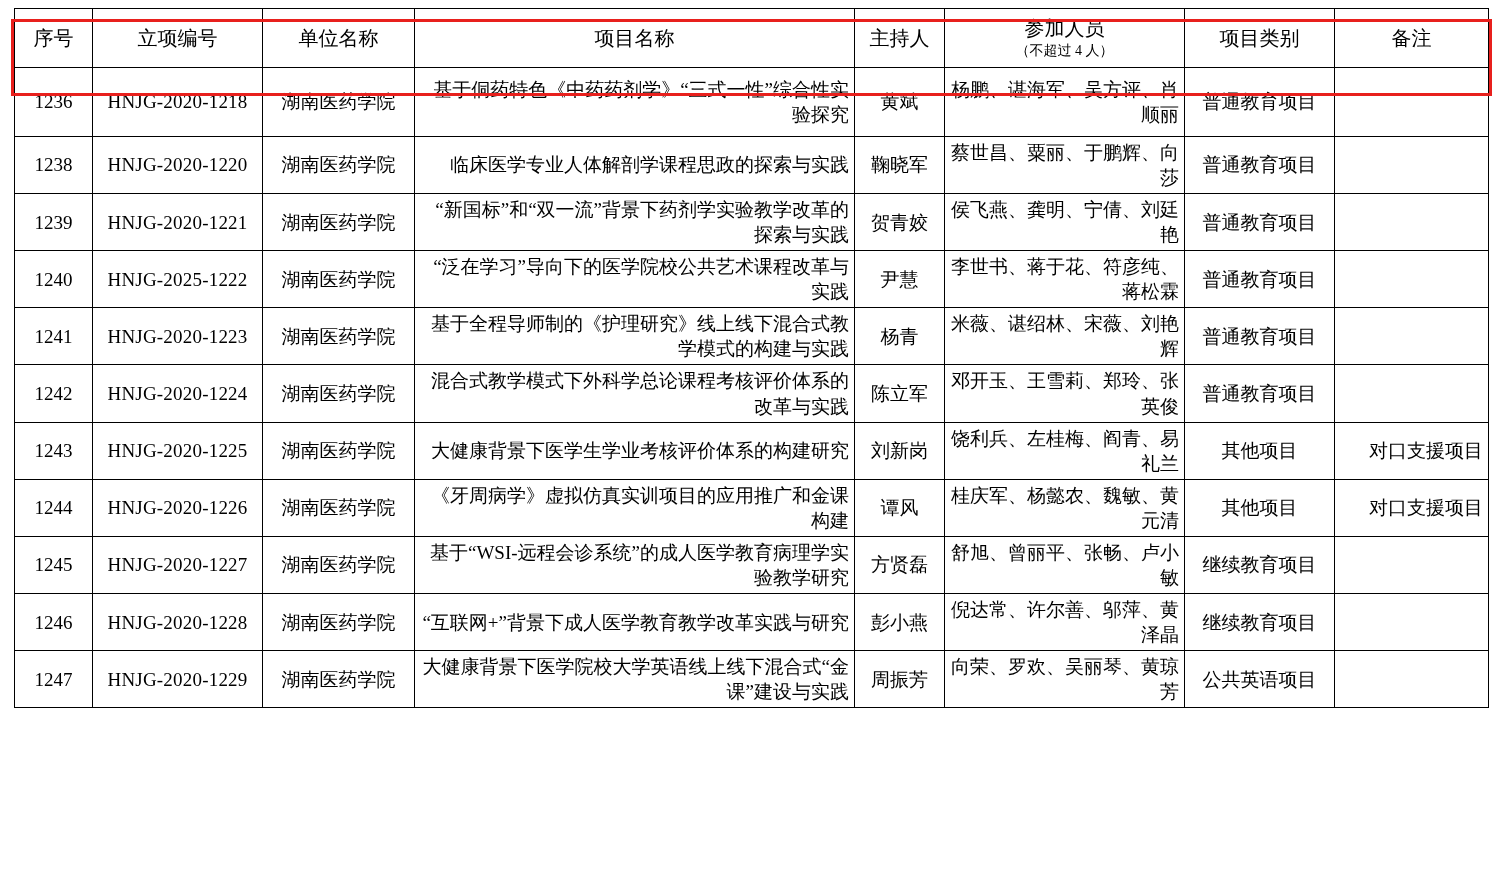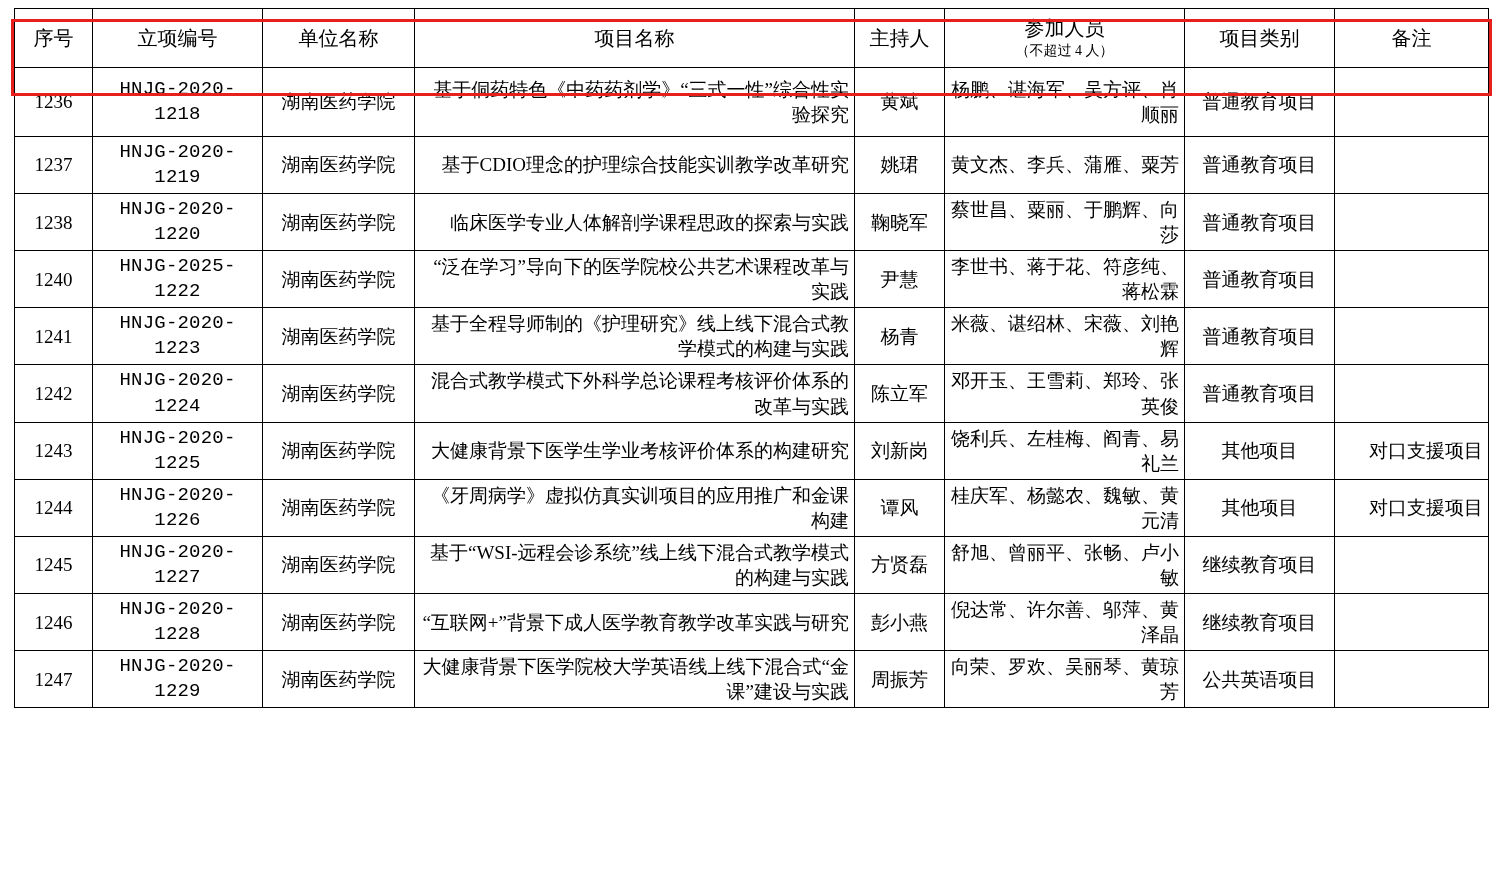--- a/index.html
+++ b/index.html
@@ -48,21 +48,21 @@
   col.c-title    { width: 440px; }
   col.c-host     { width: 90px; }
   col.c-members  { width: 240px; }
   col.c-type     { width: 150px; }
   col.c-note     { width: 154px; }
 
   td.seq, td.code, td.unit, td.host, td.type {
     text-align: center;
   }
   td.code {
-    font-family: Liberation Mono, monospace;
+    font-family: Liberation Serif, serif;
     letter-spacing: 0.2px;
     font-size: 18px;
     margin-left: 48px;
   }
   td.title, td.members, td.note {
     text-align: right;
   }
   td.title {
     padding-left: 6px;
   }
@@ -131,36 +131,36 @@
           <td class="seq">1236</td>
           <td class="code">HNJG-2020-1218</td>
           <td class="unit">湖南医药学院</td>
           <td class="title">基于侗药特色《中药药剂学》“三式一性”综合性实验探究</td>
           <td class="host">黄斌</td>
           <td class="members">杨鹏、谌海军、吴方评、肖顺丽</td>
           <td class="type">普通教育项目</td>
           <td class="note"></td>
         </tr>
         <tr>
-          <td class="seq">1237</td>
-          <td class="code">HNJG-2020-1219</td>
-          <td class="unit">湖南医药学院</td>
-          <td class="title">基于CDIO理念的护理综合技能实训教学改革研究</td>
-          <td class="host">姚珺</td>
-          <td class="members">黄文杰、李兵、蒲雁、粟芳</td>
-          <td class="type">普通教育项目</td>
-          <td class="note"></td>
-        </tr>
-        <tr>
           <td class="seq">1238</td>
           <td class="code">HNJG-2020-1220</td>
           <td class="unit">湖南医药学院</td>
           <td class="title">临床医学专业人体解剖学课程思政的探索与实践</td>
           <td class="host">鞠晓军</td>
           <td class="members">蔡世昌、粟丽、于鹏辉、向莎</td>
+          <td class="type">普通教育项目</td>
+          <td class="note"></td>
+        </tr>
+        <tr>
+          <td class="seq">1239</td>
+          <td class="code">HNJG-2020-1221</td>
+          <td class="unit">湖南医药学院</td>
+          <td class="title">“新国标”和“双一流”背景下药剂学实验教学改革的探索与实践</td>
+          <td class="host">贺青姣</td>
+          <td class="members">侯飞燕、龚明、宁倩、刘廷艳</td>
           <td class="type">普通教育项目</td>
           <td class="note"></td>
         </tr>
         <tr>
           <td class="seq">1240</td>
           <td class="code">HNJG-2025-1222</td>
           <td class="unit">湖南医药学院</td>
           <td class="title">“泛在学习”导向下的医学院校公共艺术课程改革与实践</td>
           <td class="host">尹慧</td>
           <td class="members">李世书、蒋于花、符彦纯、蒋松霖</td>
@@ -204,21 +204,21 @@
           <td class="title">《牙周病学》虚拟仿真实训项目的应用推广和金课构建</td>
           <td class="host">谭风</td>
           <td class="members">桂庆军、杨懿农、魏敏、黄元清</td>
           <td class="type">其他项目</td>
           <td class="note">对口支援项目</td>
         </tr>
         <tr>
           <td class="seq">1245</td>
           <td class="code">HNJG-2020-1227</td>
           <td class="unit">湖南医药学院</td>
-          <td class="title">基于“WSI-远程会诊系统”线上线下混合式教学模式的构建与实践</td>
+          <td class="title">基于“WSI-远程会诊系统”的成人医学教育病理学实验教学研究</td>
           <td class="host">方贤磊</td>
           <td class="members">舒旭、曾丽平、张畅、卢小敏</td>
           <td class="type">继续教育项目</td>
           <td class="note"></td>
         </tr>
         <tr>
           <td class="seq">1246</td>
           <td class="code">HNJG-2020-1228</td>
           <td class="unit">湖南医药学院</td>
           <td class="title">“互联网+”背景下成人医学教育教学改革实践与研究</td>

